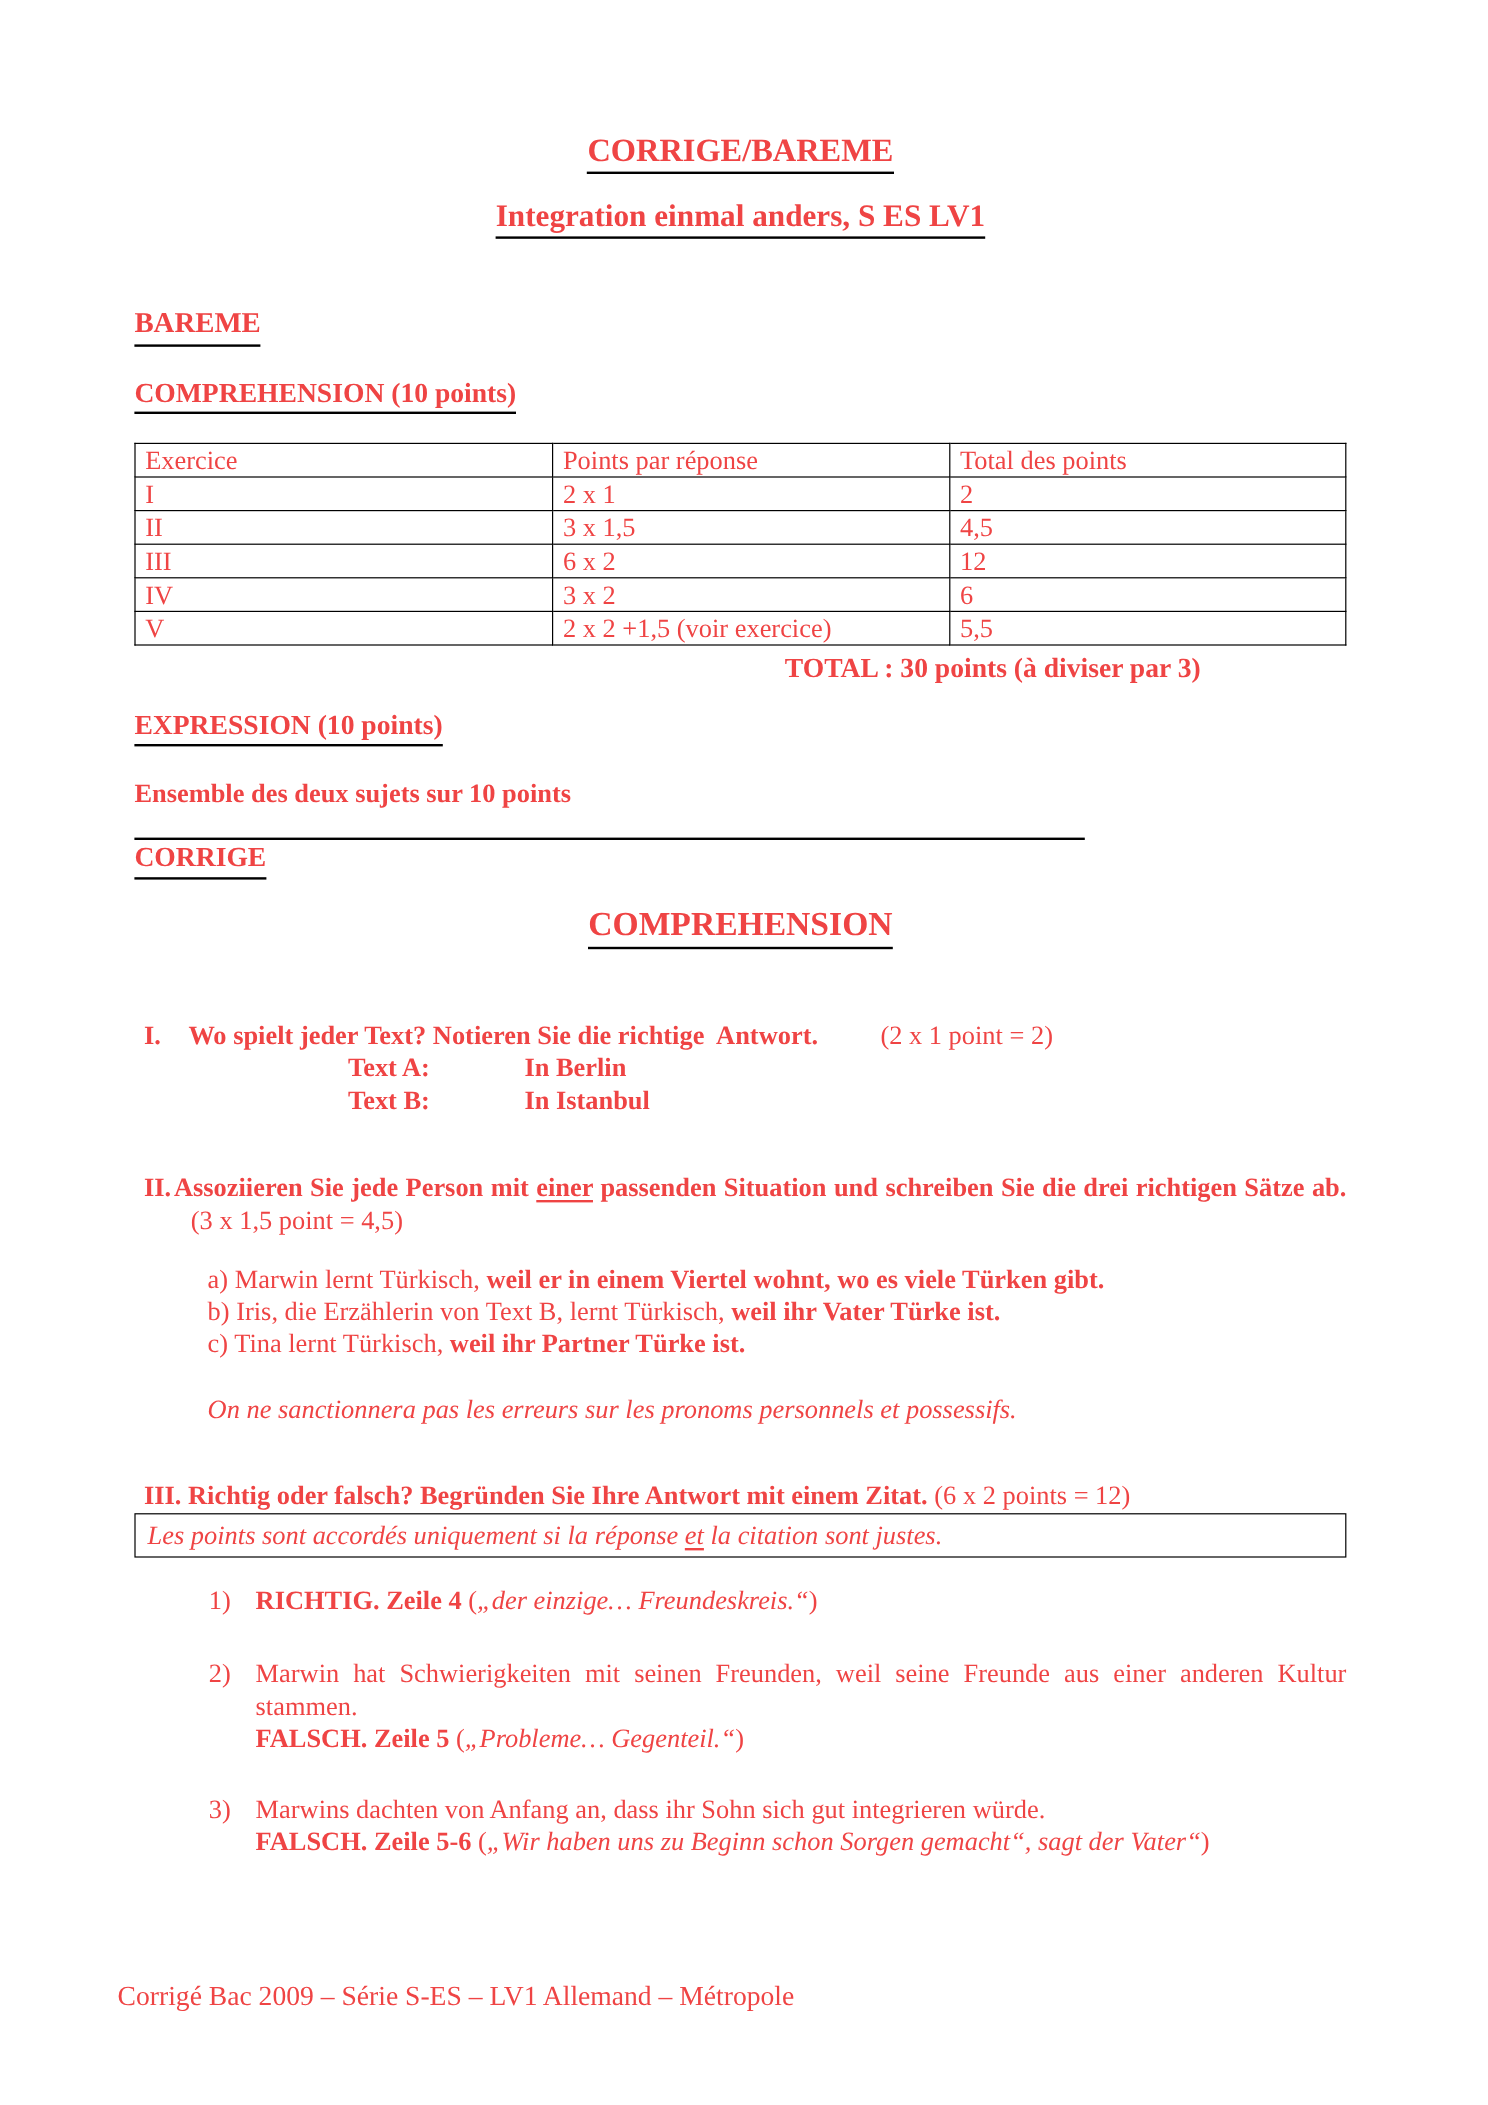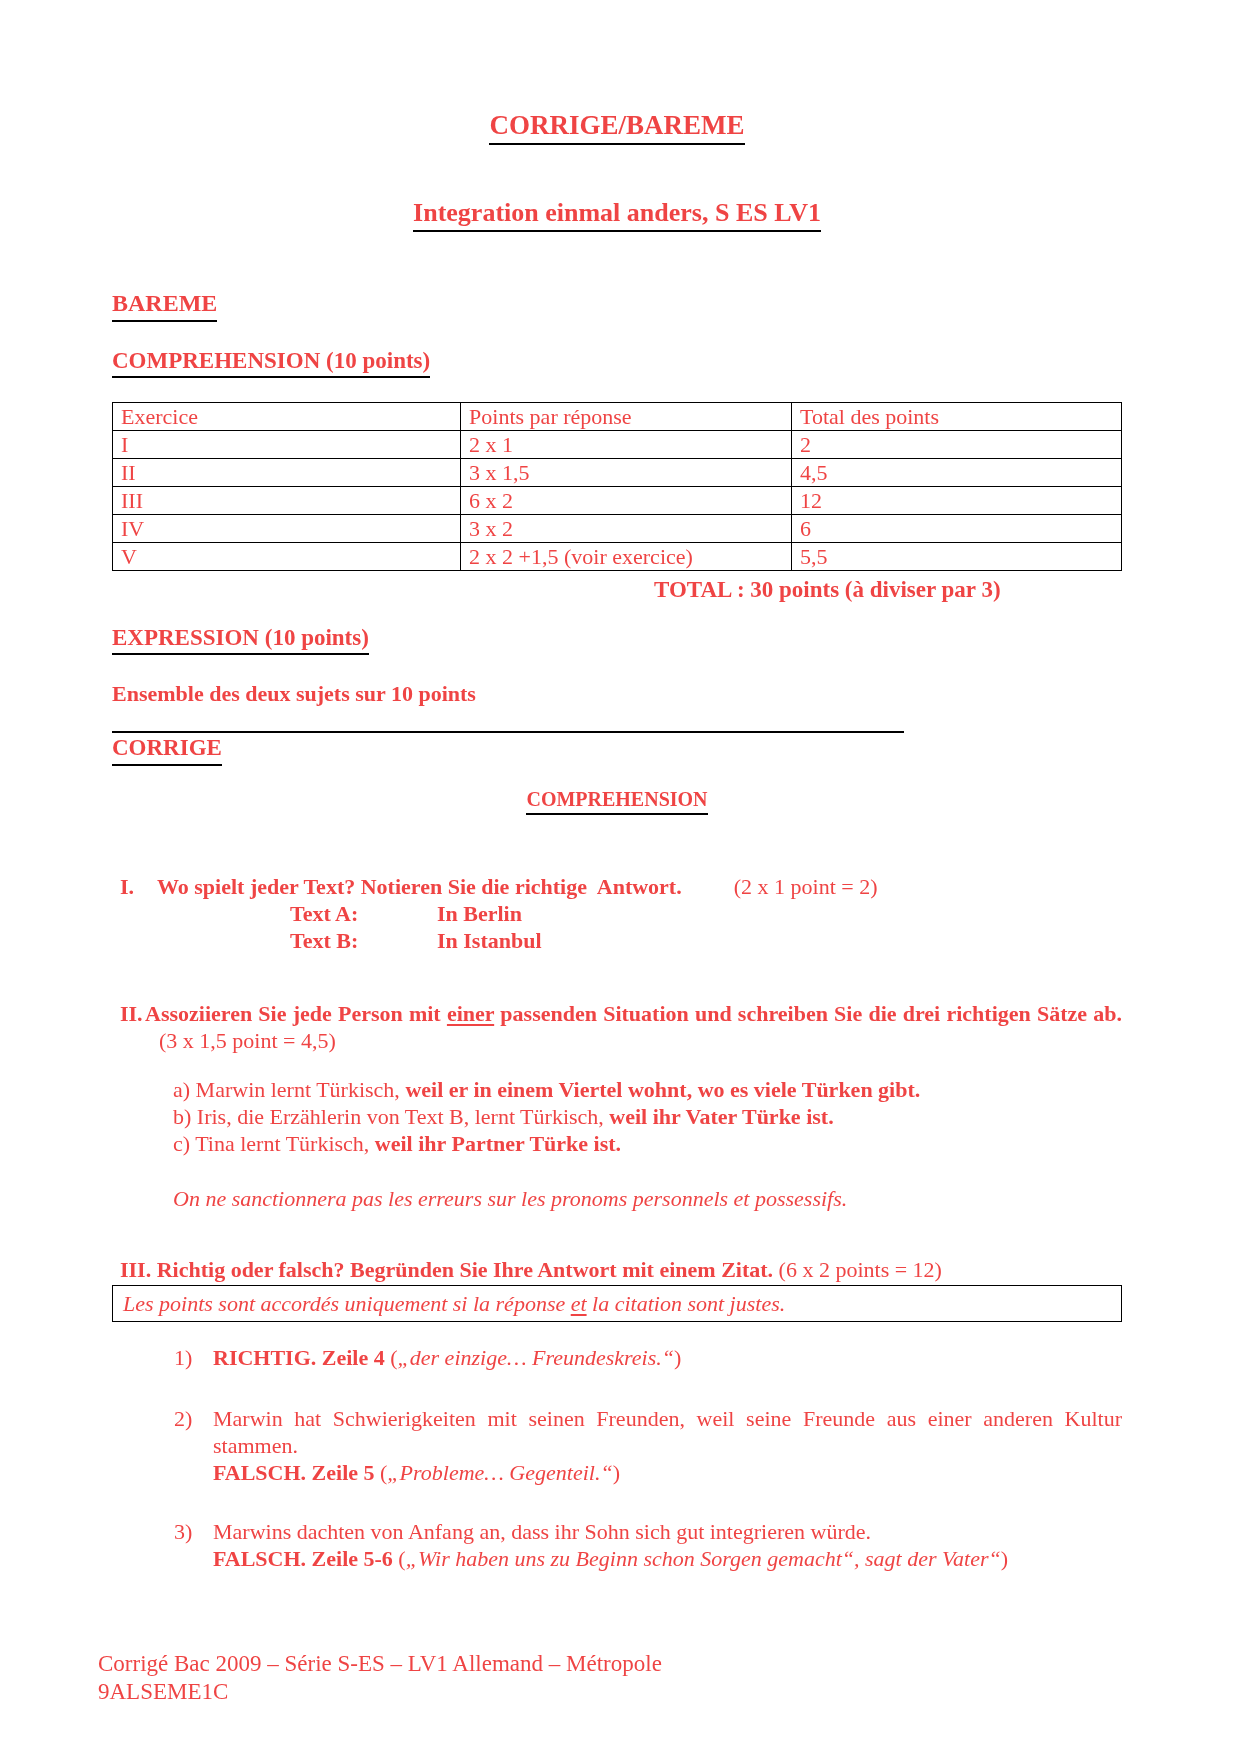--- a/index.html
+++ b/index.html
@@ -13,40 +13,40 @@
     margin:0 auto;
   }
   .content { padding:0 118px 0 112px; }
   .center { text-align:center; }
   .bold { font-weight:bold; }
   .italic { font-style:italic; }
   .u { display:inline-block; border-bottom:2.5px solid #000; padding-bottom:2px; line-height:1.15; }
   .uw { text-decoration:underline; text-decoration-thickness:2px; text-underline-offset:3px; }
 
   .title1 { padding-top:110px; font-size:27px; }
-  .title2 { margin-top:53px; font-size:26px; }
+  .title2 { margin-top:20px; font-size:26px; }
   .h-bareme { margin-top:58px; font-size:24px; font-weight:bold; }
   .h-comp   { margin-top:26px; font-size:23px; font-weight:bold; }
 
   table.bareme { margin-top:24px; width:100%; border-collapse:collapse; font-size:22px; }
   table.bareme th, table.bareme td {
     border:1.5px solid #000; text-align:left; font-weight:normal;
     padding:1px 8px; line-height:25px;
   }
   table.bareme col.c1 { width:34.5%; }
   table.bareme col.c2 { width:32.8%; }
   table.bareme col.c3 { width:32.7%; }
   .cb { font-weight:bold; }
 
   .total { margin-top:6px; margin-left:542px; font-size:23px; font-weight:bold; }
   .h-expr { margin-top:22px; font-size:23px; font-weight:bold; }
   .ensemble { margin-top:26px; font-size:22px; font-weight:bold; }
   .rule { margin-top:10px; width:792px; height:14px; border-bottom:2px solid #000; }
   .h-corrige { margin-top:2px; font-size:23px; font-weight:bold; }
-  .h-comp2 { margin-top:22px; font-size:20px; font-weight:bold; }
+  .h-comp2 { margin-top:22px; font-size:28px; font-weight:bold; }
 
   .body-txt { font-size:22px; line-height:27px; }
   .hang { position:relative; margin-top:0; }
   .hang .num { position:absolute; left:8px; top:0; font-weight:bold; }
   .s1-head { margin-top:58px; padding-left:45px; }
   .s1-pts { margin-left:52px; font-weight:normal; }
   .ansrow { padding-left:178px; font-weight:bold; }
   .ansrow .lbl { display:inline-block; width:147px; }
 
   .s2-head { margin-top:46px; padding-left:33px; text-align:justify; }
@@ -193,15 +193,14 @@
     <div class="body-txt item it3">
       <span class="inum">3)</span>
       <div>Marwins dachten von Anfang an, dass ihr Sohn sich gut integrieren würde.</div>
       <div><span class="bold">FALSCH. Zeile 5-6</span><span> (</span><span class="italic">„Wir haben uns zu Beginn schon Sorgen gemacht“, sagt der Vater“</span><span>)</span></div>
     </div>
 
   </div>
 
   <div class="footer">
     <div>Corrigé Bac 2009 – Série S-ES – LV1 Allemand – Métropole</div>
-    <div>9ALSEME1C</div>
   </div>
 </div>
 
 </body></html>

